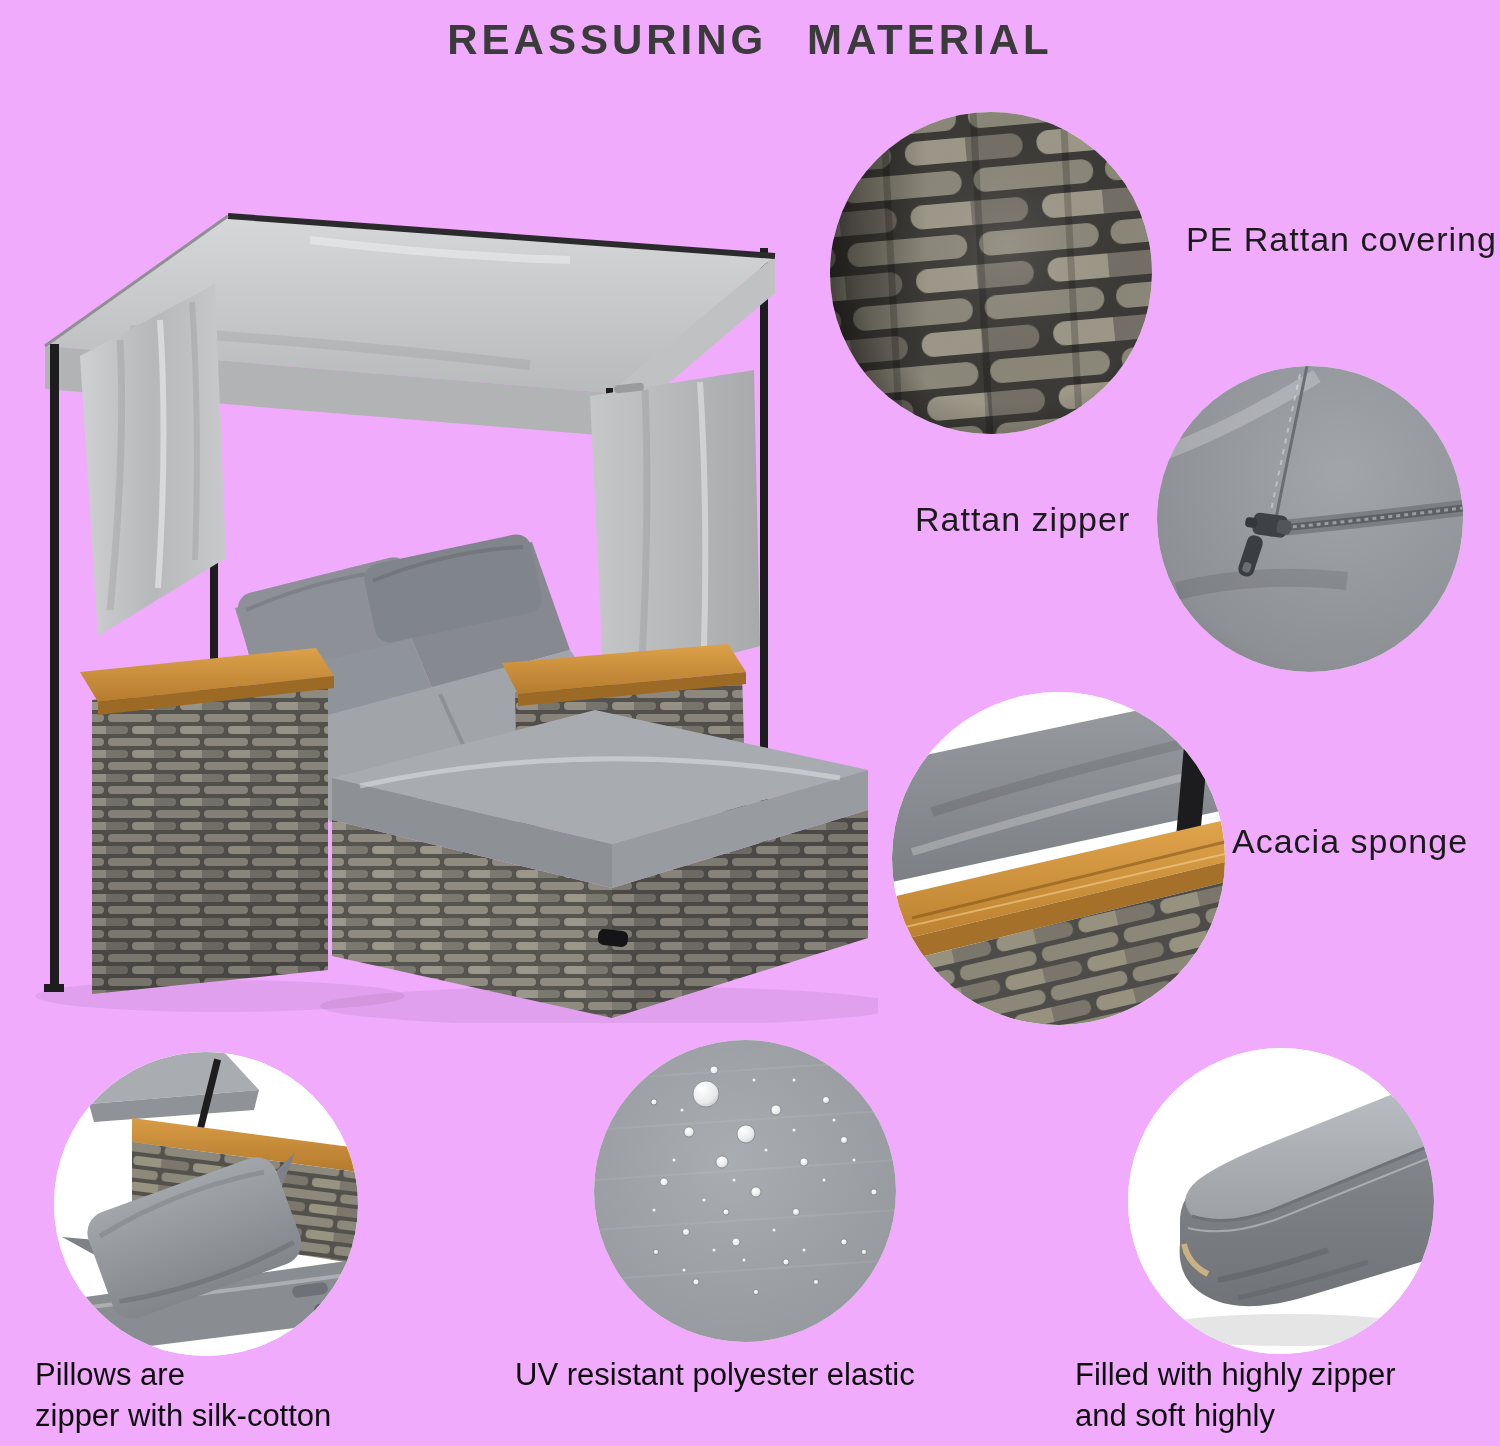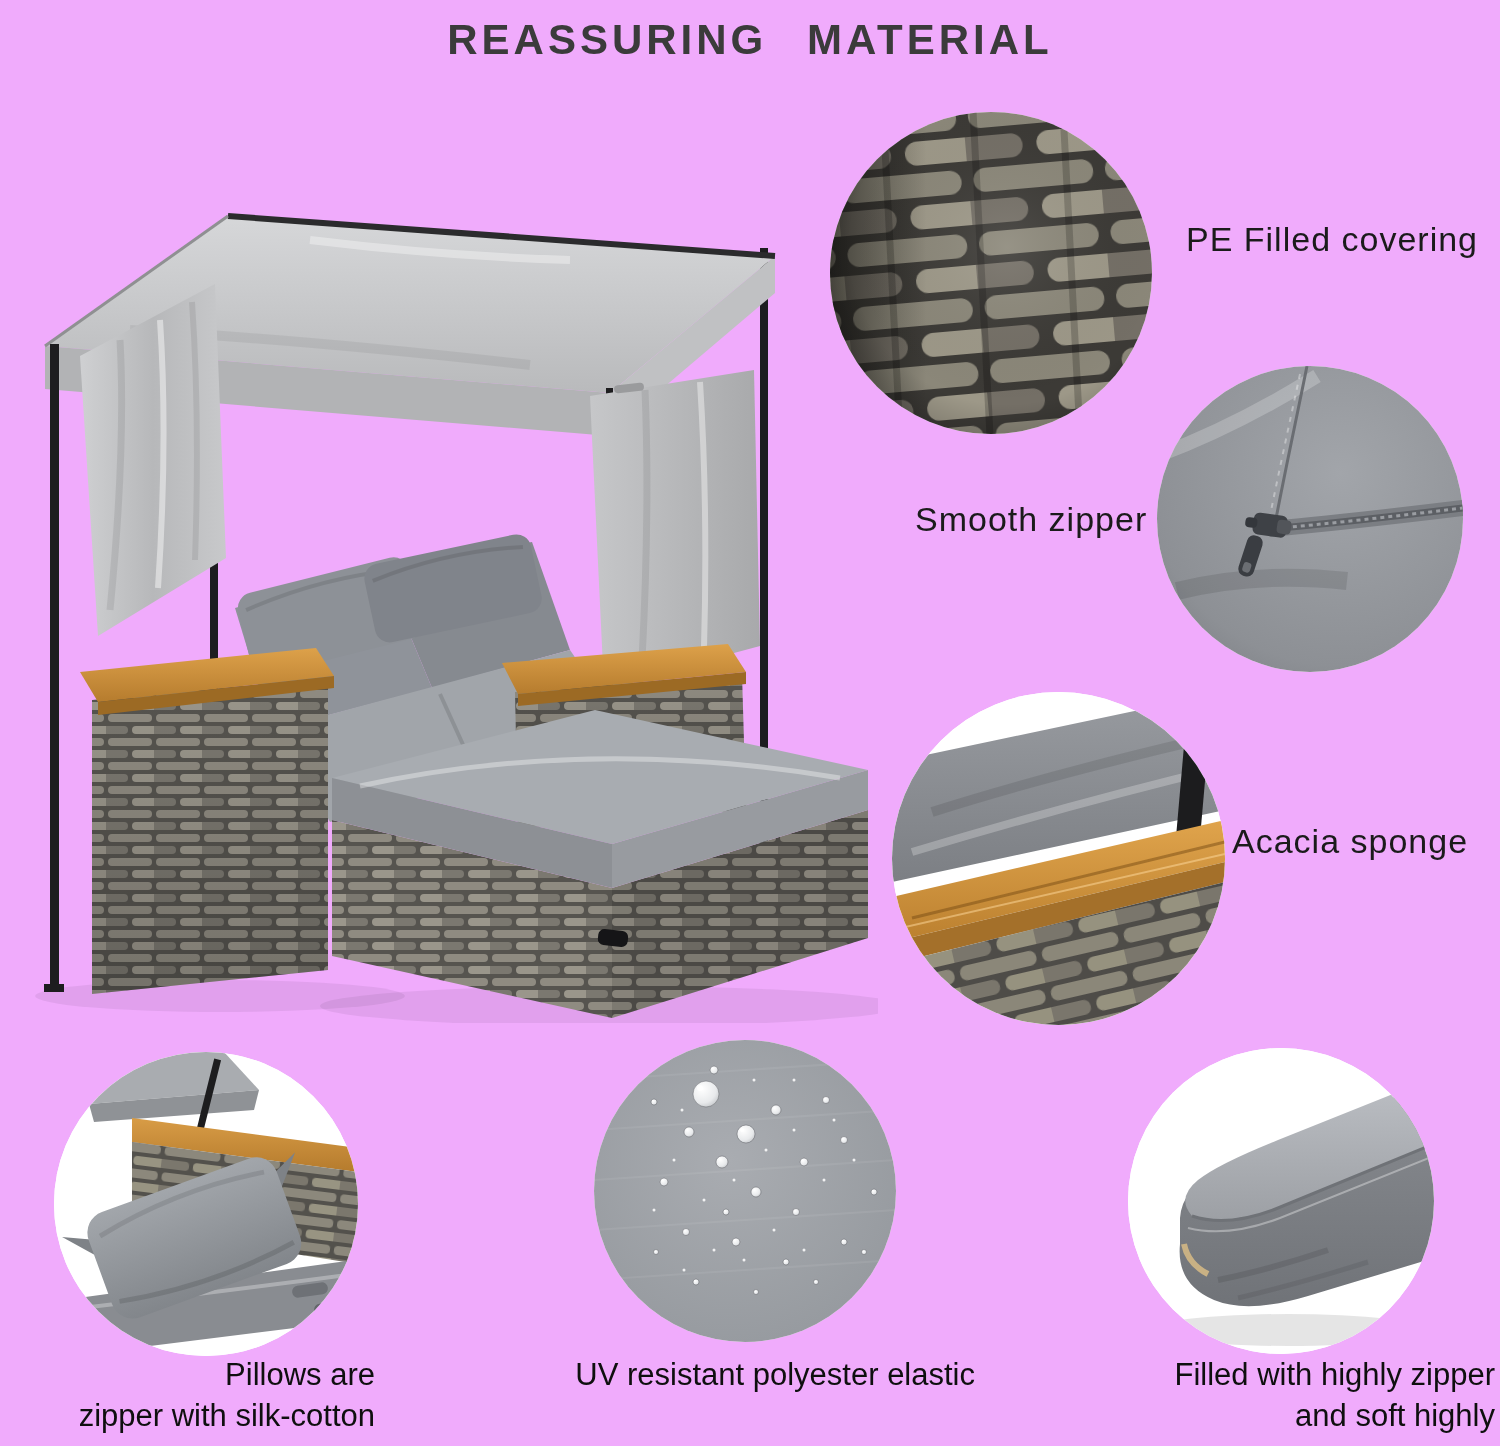--- a/index.html
+++ b/index.html
@@ -11,21 +11,21 @@
     left:0; top:16px; width:100%;
     text-align:center;
     font-size:42px; font-weight:700;
     letter-spacing:4px; word-spacing:24px;
     color:#3b3b3b;
   }
   .callout-label {
     font-size:34px; color:#1b1b1b; white-space:nowrap; letter-spacing:1px;
   }
   .caption {
-    font-size:31px; color:#0f0f0f; text-align:right; line-height:41px;
+    font-size:31px; color:#0f0f0f; text-align:left; line-height:41px;
   }
   .circle-fig {
     border-radius:50%; overflow:hidden; background:#fff;
   }
   .circle-fig svg { display:block; }
 </style>
 </head>
 <body>
 
 <div class="canvas">
@@ -153,23 +153,23 @@
       <rect width="322" height="322" fill="url(#pRatBig)"></rect>
       <g fill="rgba(0,0,0,0.20)">
         <rect x="58" y="0" width="7" height="322" transform="rotate(-3 61 161)"></rect>
         <rect x="148" y="0" width="7" height="322" transform="rotate(-3 151 161)"></rect>
         <rect x="238" y="0" width="7" height="322" transform="rotate(-3 241 161)"></rect>
       </g>
       <rect width="322" height="322" fill="url(#gRatLeft)"></rect>
       <rect width="322" height="322" fill="url(#gRatShade)"></rect>
     </svg>
   </div>
-  <div class="abs callout-label" style="left:1186px; top:220px;">PE Filled covering</div>
-
-  <div class="abs callout-label" style="left:915px; top:500px;">Smooth zipper</div>
+  <div class="abs callout-label" style="left:1186px; top:220px;">PE Rattan covering</div>
+
+  <div class="abs callout-label" style="left:915px; top:500px;">Rattan zipper</div>
   <div class="abs circle-fig" style="left:1157px; top:366px; width:306px; height:306px;">
     <svg viewBox="0 0 306 306" width="306" height="306">
       <defs>
         <radialGradient id="gZbg" cx="0.6" cy="0.35" r="0.9">
           <stop offset="0" stop-color="#a2a5aa"></stop>
             <stop offset="0.7" stop-color="#8d9095"></stop>
             <stop offset="1" stop-color="#74777c"></stop>
         </radialGradient>
       </defs>
       <rect width="306" height="306" fill="url(#gZbg)"></rect>

